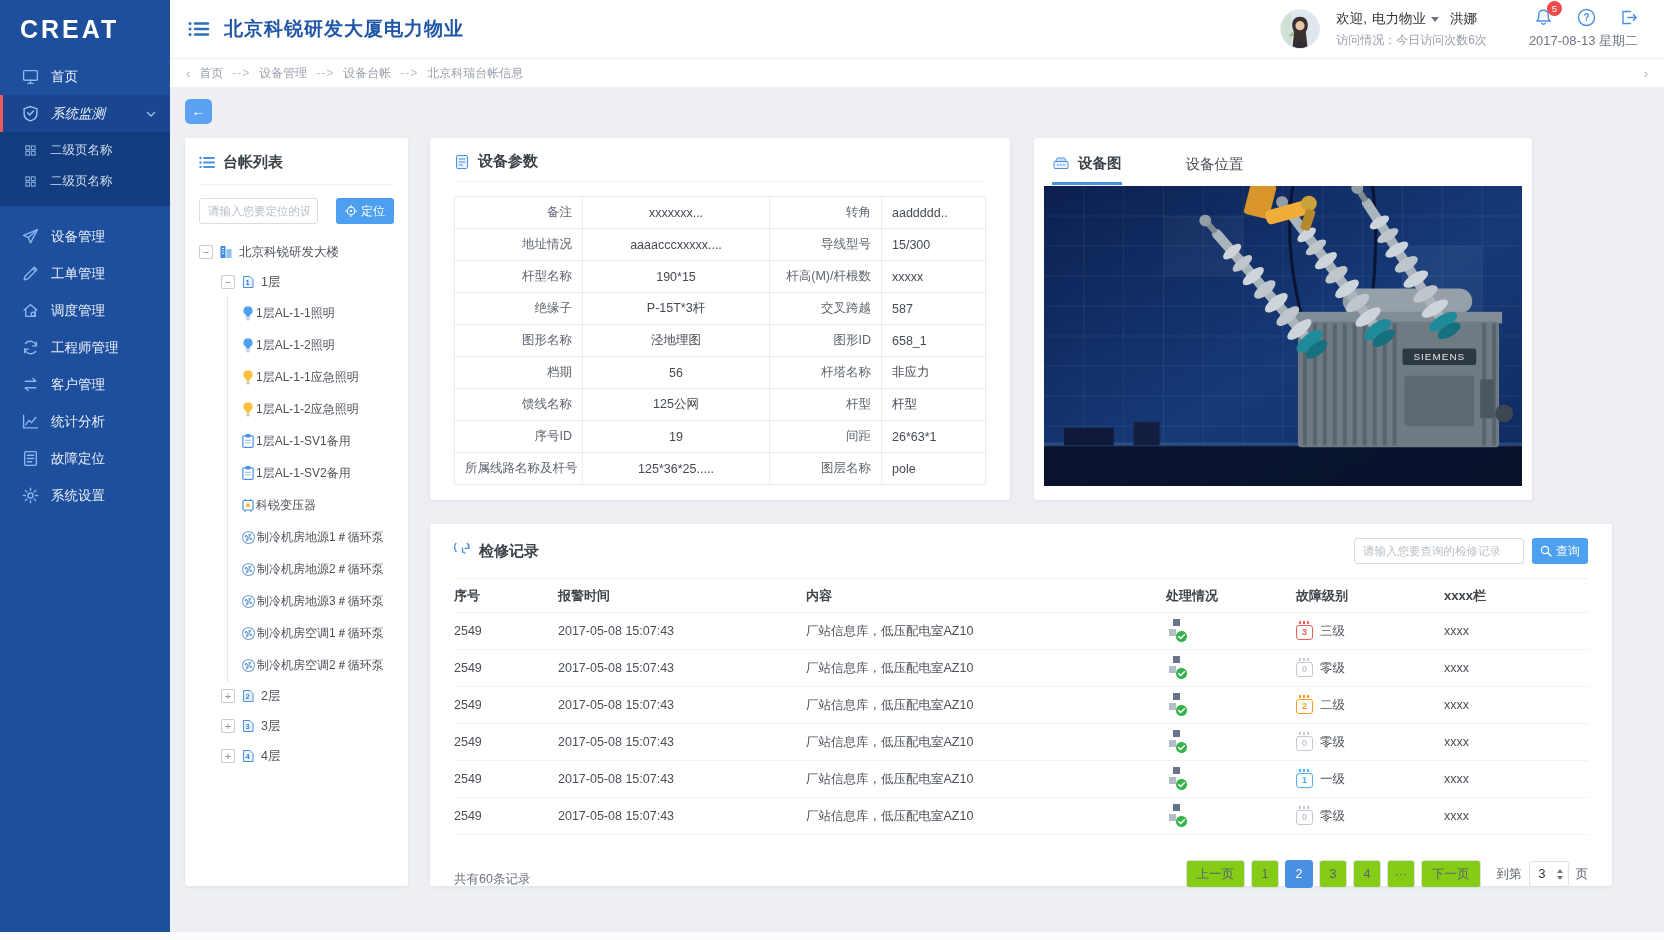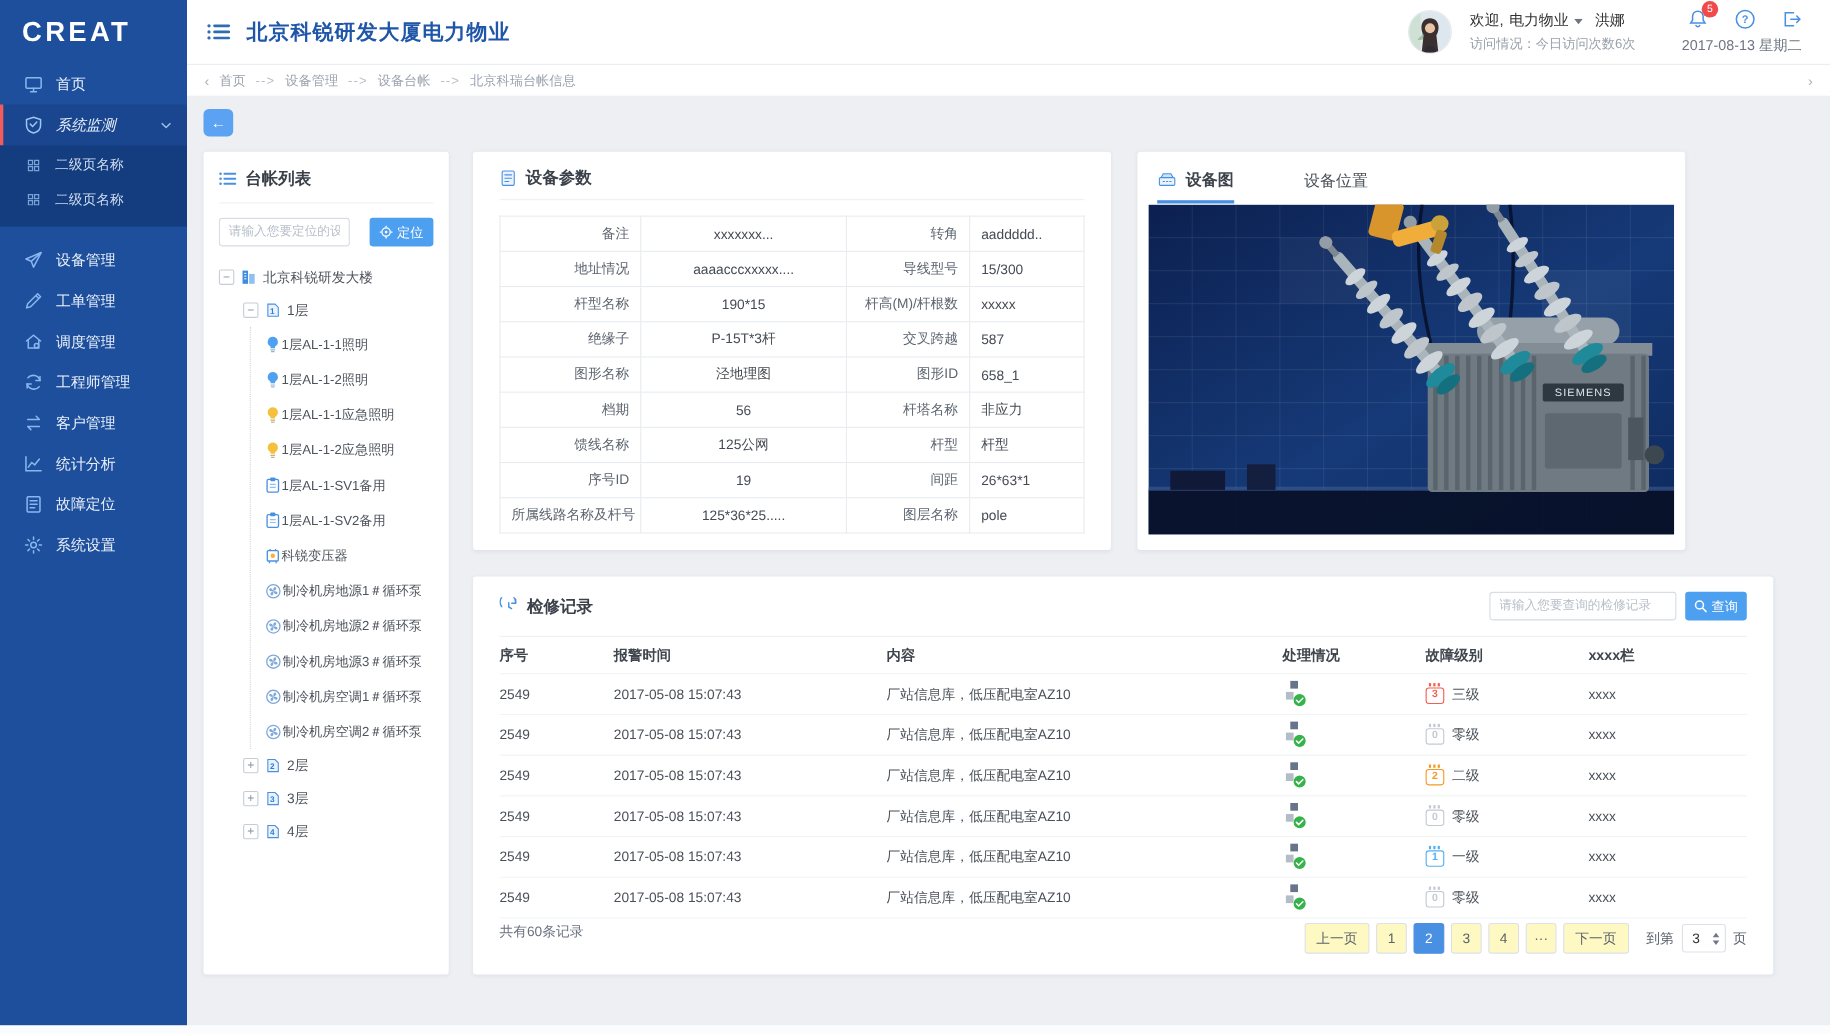--- a/index.html
+++ b/index.html
@@ -96,23 +96,23 @@
 
 .proc { position:relative; width:22px; height:24px; display:block; }
 .proc::before { content:""; position:absolute; left:7px; top:0; width:7px; height:7px; background:#67748a; }
 .proc::after { content:""; position:absolute; left:3px; top:10px; width:7px; height:7px; background:#b3bdc8; }
 .proc svg { position:absolute; right:0; bottom:0; }
 
 .lv { position:relative; width:17px; height:15px; border:1.5px solid currentColor; border-radius:3px; font-size:9.5px; font-weight:700; text-align:center; line-height:12px; margin-top:3px; flex:none; }
 .lv::before { content:""; position:absolute; left:2px; top:-5px; width:2px; height:3px; background:currentColor; box-shadow:4px 0 currentColor, 8px 0 currentColor; }
 .lv-red{color:#f25e50} .lv-gray{color:#c3c9d2} .lv-orange{color:#f59a23} .lv-blue{color:#53b0f2}
 
-.rfoot { display:flex; align-items:flex-start; height:49px; margin-top:4px; font-size:12.5px; color:#6a7280; }
+.rfoot { display:flex; align-items:flex-end; height:49px; margin-top:4px; font-size:12.5px; color:#6a7280; }
 .pager { margin-left:auto; display:flex; align-items:center; gap:6px; }
-.pbtn { min-width:28px; height:28px; border:1px solid #dde1e7; background:#fef9c3; border-radius:3px; color:#5b626c; font-size:12.5px; line-height:26px; text-align:center; padding:0 10px; cursor:pointer; }
+.pbtn { min-width:28px; height:28px; border:1px solid #dde1e7; background:#84cc16; border-radius:3px; color:#5b626c; font-size:12.5px; line-height:26px; text-align:center; padding:0 10px; cursor:pointer; }
 .pnum { padding:0; width:28px; }
 .pbtn.on { background:#4a90e2; border-color:#4a90e2; color:#fff; }
 .goto { display:flex; align-items:center; gap:7px; margin-left:10px; color:#5b626c; }
 .spin { width:40px; height:26px; border:1px solid #dde1e7; border-radius:3px; display:flex; align-items:center; background:#fff; cursor:pointer; }
 .spin .val { flex:1; text-align:center; font-size:12.5px; color:#333; }
 .arrs { width:13px; display:flex; flex-direction:column; align-items:center; gap:3px; padding-right:3px; }
 .arr-up { width:0; height:0; border-left:3.5px solid transparent; border-right:3.5px solid transparent; border-bottom:4.5px solid #707883; }
 .arr-dn { width:0; height:0; border-left:3.5px solid transparent; border-right:3.5px solid transparent; border-top:4.5px solid #707883; }
 
 .footer-strip { position:absolute; left:0; top:932px; width:1664px; height:8px; background:#fbfcfd; }

